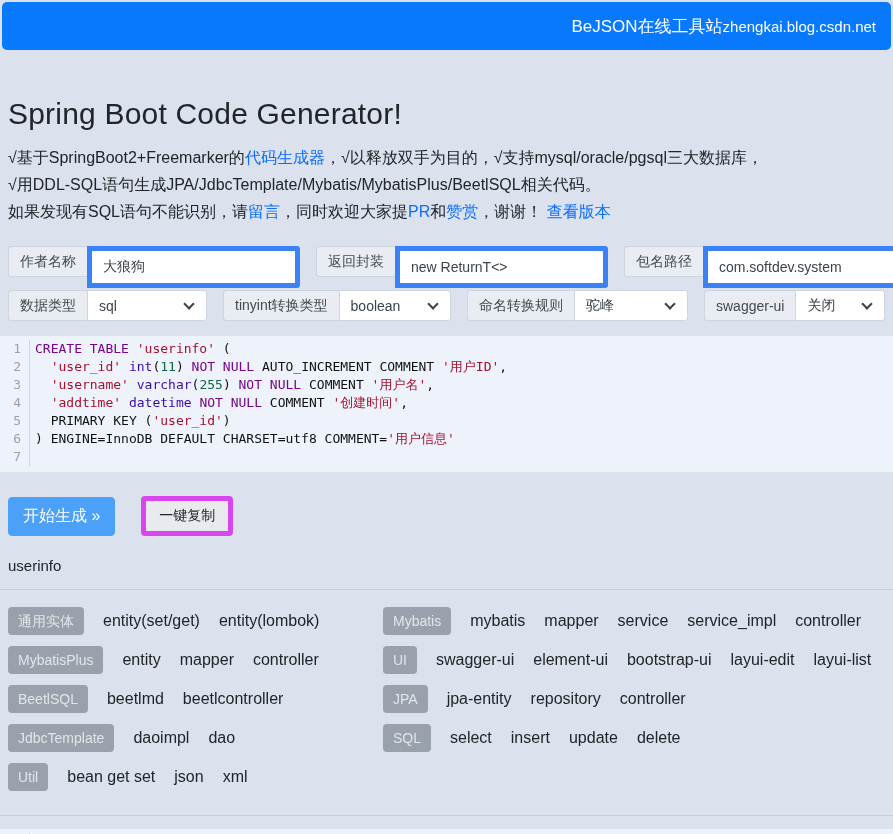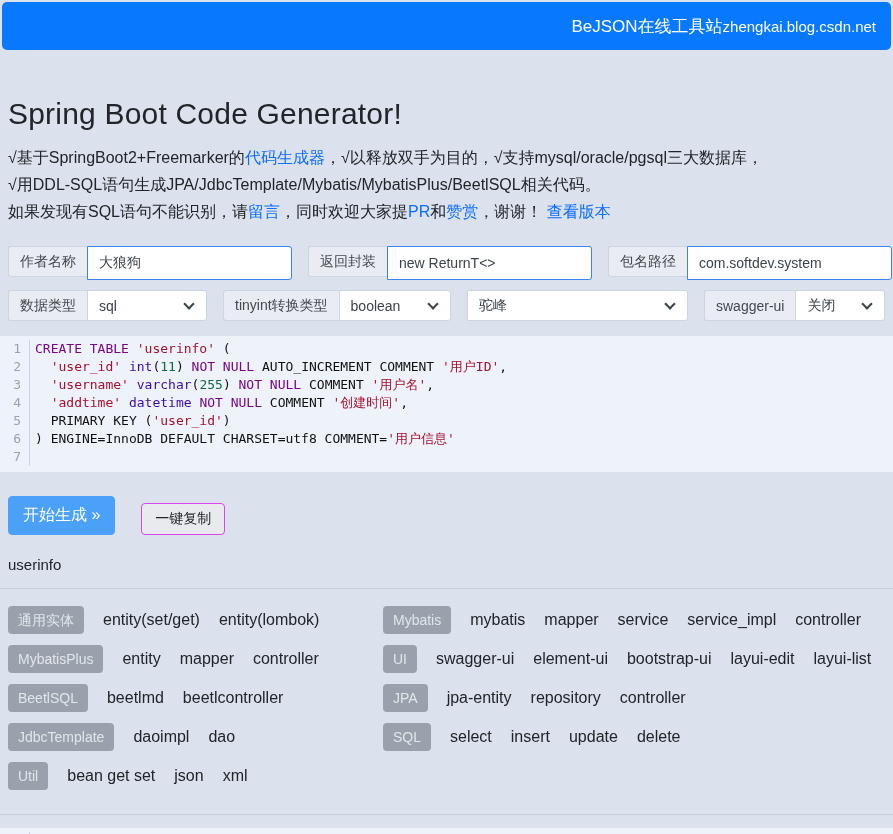--- a/index.html
+++ b/index.html
@@ -27,21 +27,21 @@
   .form-area { padding:0 8px; margin-top:21px; }
   .form-row { display:flex; gap:16px; margin-bottom:13px; }
   .igroup { display:flex; height:31px; }
   .igroup.grow { flex:1; }
   .addon {
     background:#e9edf3; border:1px solid #cdd5e0; border-right:none;
     border-radius:3px 0 0 3px; display:flex; align-items:center;
     padding:0 11px; color:#42494f; font-size:14px; white-space:nowrap;
   }
   .igroup input {
-    flex:1; min-width:0; border:1px solid #3b82f6; border-radius:0 3px 3px 0;
+    flex:1; min-width:0; border:5px solid #3b82f6; border-radius:0 3px 3px 0;
     background:#fff; padding:16px 11px; font-size:14px; color:#3c434a;
     font-family:"Liberation Sans", sans-serif; outline:none;
   }
   .fselect {
     flex:1; min-width:0; border:1px solid #cdd5e0; border-radius:0 3px 3px 0;
     background:#fff; display:flex; align-items:center; padding:0 11px;
     font-size:14px; color:#3c434a; cursor:pointer;
   }
   .fselect .val { flex:1; }
   .chev {
@@ -66,21 +66,21 @@
   .tk-str { color:#a5112b; }
   .tk-pl  { color:#111; }
   
   .actions { padding:0 8px; margin-top:24px; display:flex; align-items:flex-end; gap:26px; }
   .btn-generate {
     background:#4ba0f8; border:1px solid #4ba0f8; color:#fff; font-size:16px;
     padding:8px 14px; border-radius:4px; cursor:pointer;
     font-family:"Liberation Sans", sans-serif;
   }
   .btn-copy {
-    background:#e8eaee; border:1px solid #d946ef; color:#212529; font-size:14px;
+    background:#e8eaee; border:5px solid #d946ef; color:#212529; font-size:14px;
     padding:6px 13px; border-radius:4px; cursor:pointer;
     font-family:"Liberation Sans", sans-serif;
   }
   
   .table-tab { padding:0 8px; margin-top:21px; font-size:15px; color:#212529; width:80px; cursor:pointer; }
   .divider { border:none; border-top:1px solid #c7cdd9; margin-top:15px; }
   
   .gen-grid { display:flex; padding:0 8px; margin-top:17px;text-align:center; }
   .gen-col-left  { width:375px; flex:0 0 375px; }
   .gen-col-right { flex:1; }
@@ -134,20 +134,21 @@
       </div>
     </div>
     <div class="igroup" style="flex:0 0 228px">
       <span class="addon">tinyint转换类型</span>
       <div class="fselect">
         <span class="val">boolean</span>
         <span class="chev"></span>
       </div>
     </div>
     <div class="igroup" style="flex:0 0 221px">
+      <span class="addon">命名转换规则</span>
       <div class="fselect">
         <span class="val">驼峰</span>
         <span class="chev"></span>
       </div>
     </div>
     <div class="igroup" style="flex:1">
       <span class="addon">swagger-ui</span>
       <div class="fselect">
         <span class="val">关闭</span>
         <span class="chev"></span>

